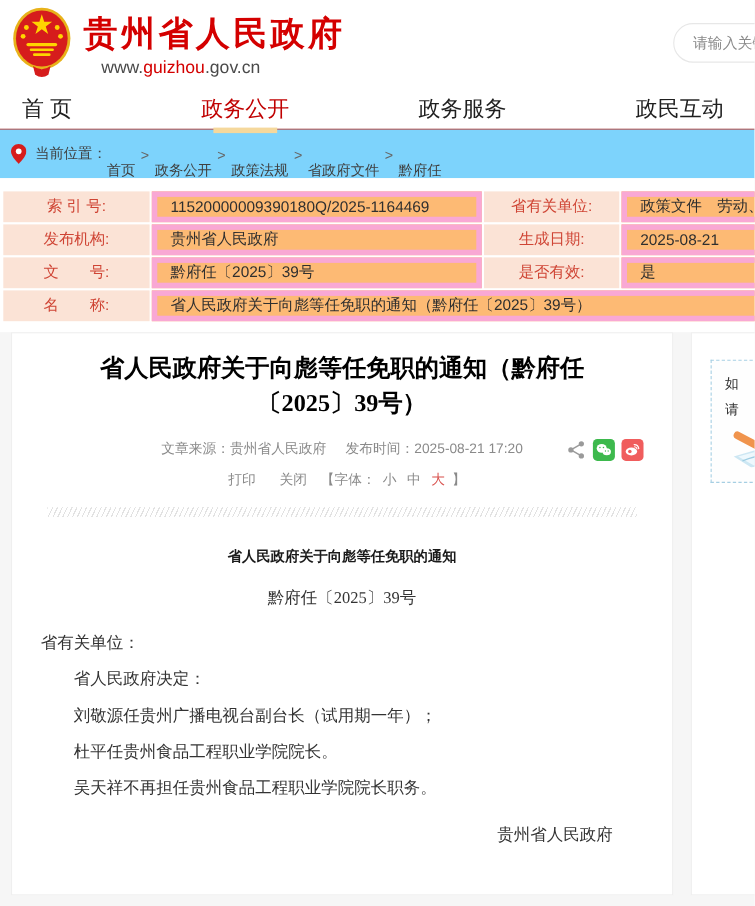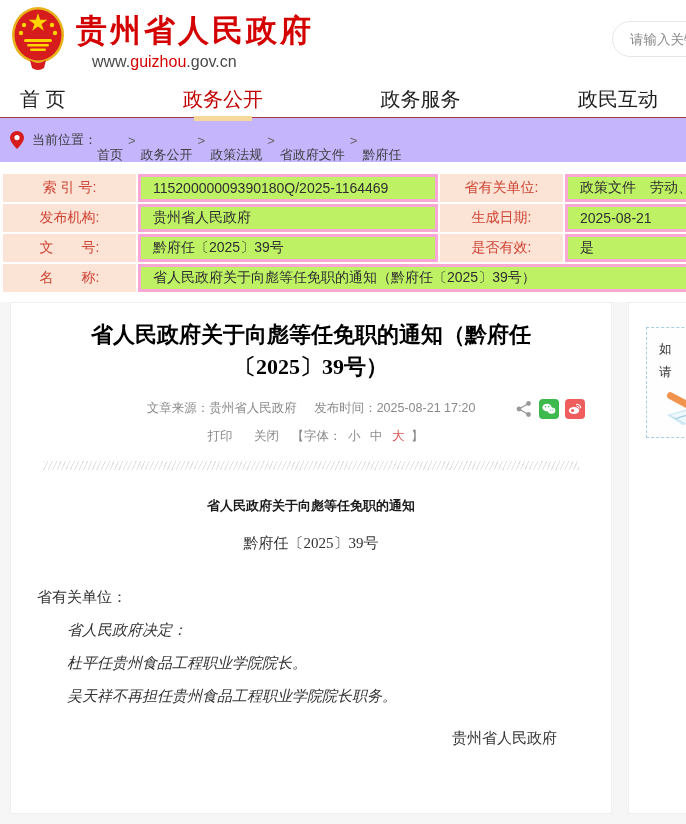--- a/index.html
+++ b/index.html
@@ -35,32 +35,32 @@
   }
   .nav-item{position:relative;cursor:pointer;line-height:38px;}
   .nav-item.active{color:var(--nav-active);}
   .nav-item .nav-underline{
     position:absolute;left:50%;transform:translateX(-50%);bottom:-3px;
     width:58px;height:5px;background:var(--underline);display:none;
   }
   .nav-item.active .nav-underline{display:block;}
   
   .breadcrumb{
-    background:#c4b5fd;height:44px;display:flex;align-items:center;
+    background:#7dd3fc;height:44px;display:flex;align-items:center;
     padding:0 10px;font-size:13px;color:#3f3f3f;
   }
   .pin{width:14px;height:18px;margin-right:8px;flex:0 0 auto;}
   .crumb{cursor:pointer;margin-top:29px;}
   .crumb-sep{margin:0 5px;color:#666;}
   
   .table-wrap{background:#fff;padding:10px 0 8px 1px;}
   table.info{border-collapse:separate;border-spacing:2px;width:740px;table-layout:fixed;}
   table.info td{height:28px;font-size:14px;padding:0 12px;}
   td.lbl{background:var(--peach);color:var(--label-red);text-align:center;padding:0 4px;margin-top:32px;}
-  td.val{background:#bef264;border:3px solid #f9a8d4;color:#2f2f2f;white-space:nowrap;overflow:hidden;}
+  td.val{background:#fdba74;border:5px solid #f9a8d4;color:#2f2f2f;white-space:nowrap;overflow:hidden;}
   col.c1{width:133px;} col.c2{width:300px;} col.c3{width:123px;} col.c4{width:auto;}
   
   .main{display:flex;gap:16px;padding-left:10px;align-items:flex-start;}
   .article-card{
     position:relative;background:#fff;border:1px solid #efefef;
     width:602px;min-height:512px;padding:6px 26px 18px;flex:0 0 auto;
   }
   .article-title{
     font-family:"Liberation Serif",serif;font-weight:bold;font-size:22px;
     color:#000;text-align:center;line-height:1.45;margin:10px 14px 0;
@@ -75,23 +75,23 @@
   .share .icon{width:20px;height:20px;border-radius:4px;display:flex;align-items:center;justify-content:center;cursor:pointer;}
   .share .plain{width:18px;height:18px;}
   .share .wechat{background:var(--wechat);}
   .share .weibo{background:var(--weibo);}
   .hatch{
     margin:16px 6px 0;height:9px;
     background:repeating-linear-gradient(115deg,#e2e2e2 0 1px,transparent 1px 4px);
   }
   .doc-heading{font-family:"Liberation Serif",serif;font-weight:bold;font-size:13px;text-align:center;color:#1a1a1a;margin-top:27px;}
   .doc-number{font-family:"Liberation Serif",serif;font-size:15px;text-align:center;color:#333;margin-top:19px;}
-  .doc-body{margin-top:34px;}
+  .doc-body{margin-top:22px;}
   .doc-body p{font-family:"Liberation Serif",serif;font-size:15px;line-height:1.4;color:#333;margin:0 0 12px;}
-  .doc-body p.ind{text-indent:2em;font-style:italic;}
+  .doc-body p.ind{text-indent:2em;}
   .sig{font-family:"Liberation Serif",serif;font-size:15px;text-align:right;padding-right:28px;margin-top:22px;color:#333;}
   
   .right-card{
     background:#fff;border:1px solid #efefef;width:230px;min-height:512px;
     padding:24px 0 0 17px;flex:0 0 auto;
   }
   .survey-box{
     border:1px dashed #a6cfe3;width:205px;min-height:96px;cursor:pointer;
     padding:10px 8px 8px 12px;background:#fefefe;
   }
@@ -230,20 +230,21 @@
     </div>
 
     <div class="hatch"></div>
 
     <div class="doc-heading">省人民政府关于向彪等任免职的通知</div>
     <div class="doc-number">黔府任〔2025〕39号</div>
 
     <div class="doc-body">
       <p>省有关单位：</p>
       <p class="ind">省人民政府决定：</p>
+      <p class="ind">刘敬源任贵州广播电视台副台长（试用期一年）；</p>
       <p class="ind">杜平任贵州食品工程职业学院院长。</p>
       <p class="ind">吴天祥不再担任贵州食品工程职业学院院长职务。</p>
     </div>
 
     <div class="sig">贵州省人民政府</div>
 
   </div>
 
   <div class="right-card">
     <div class="survey-box">

